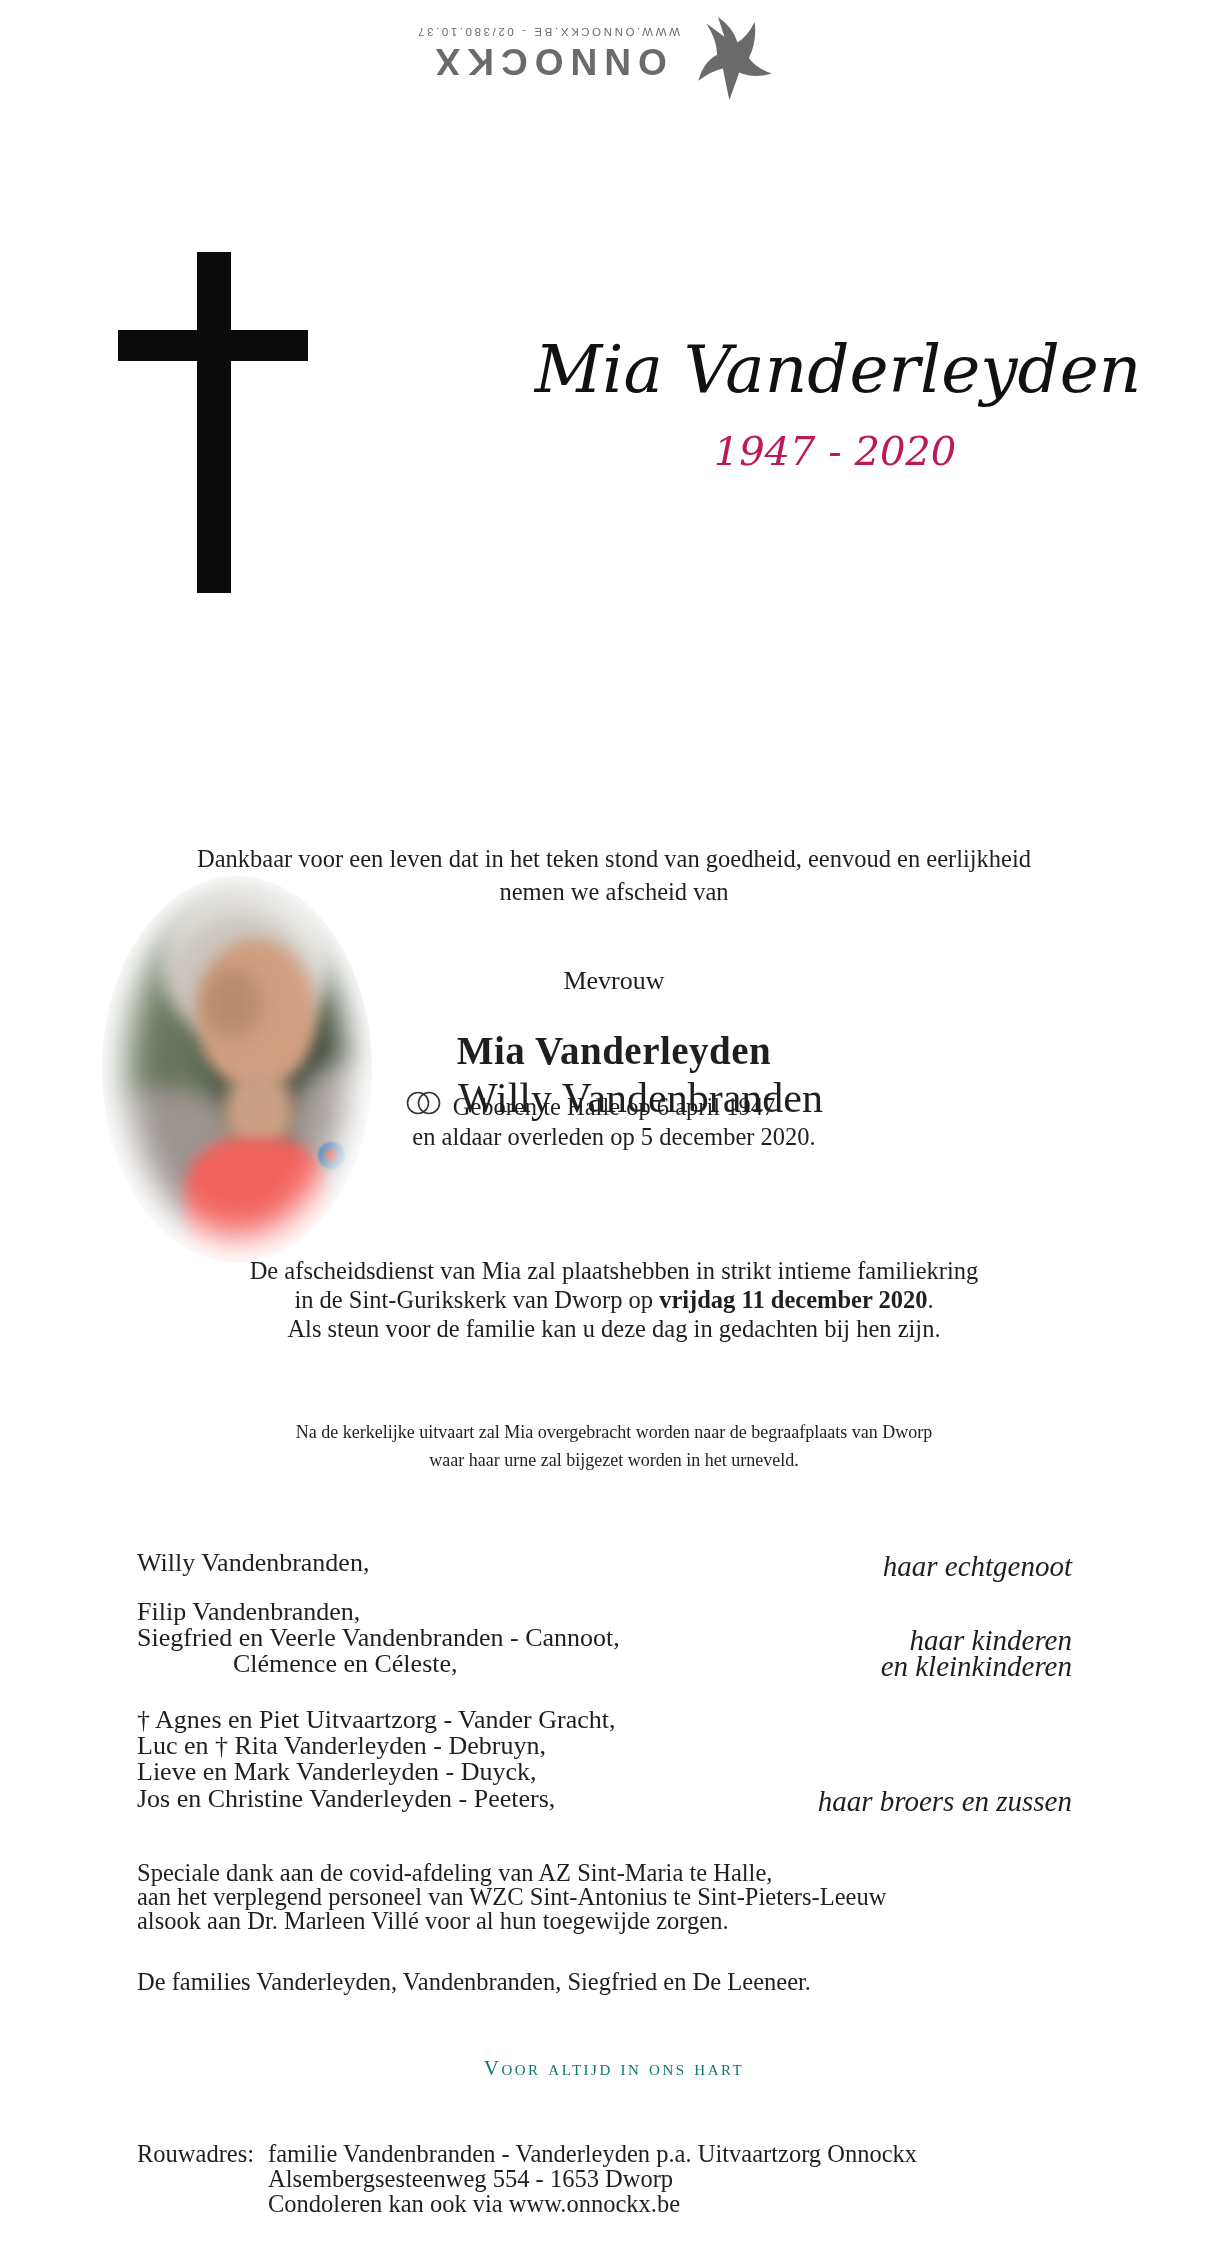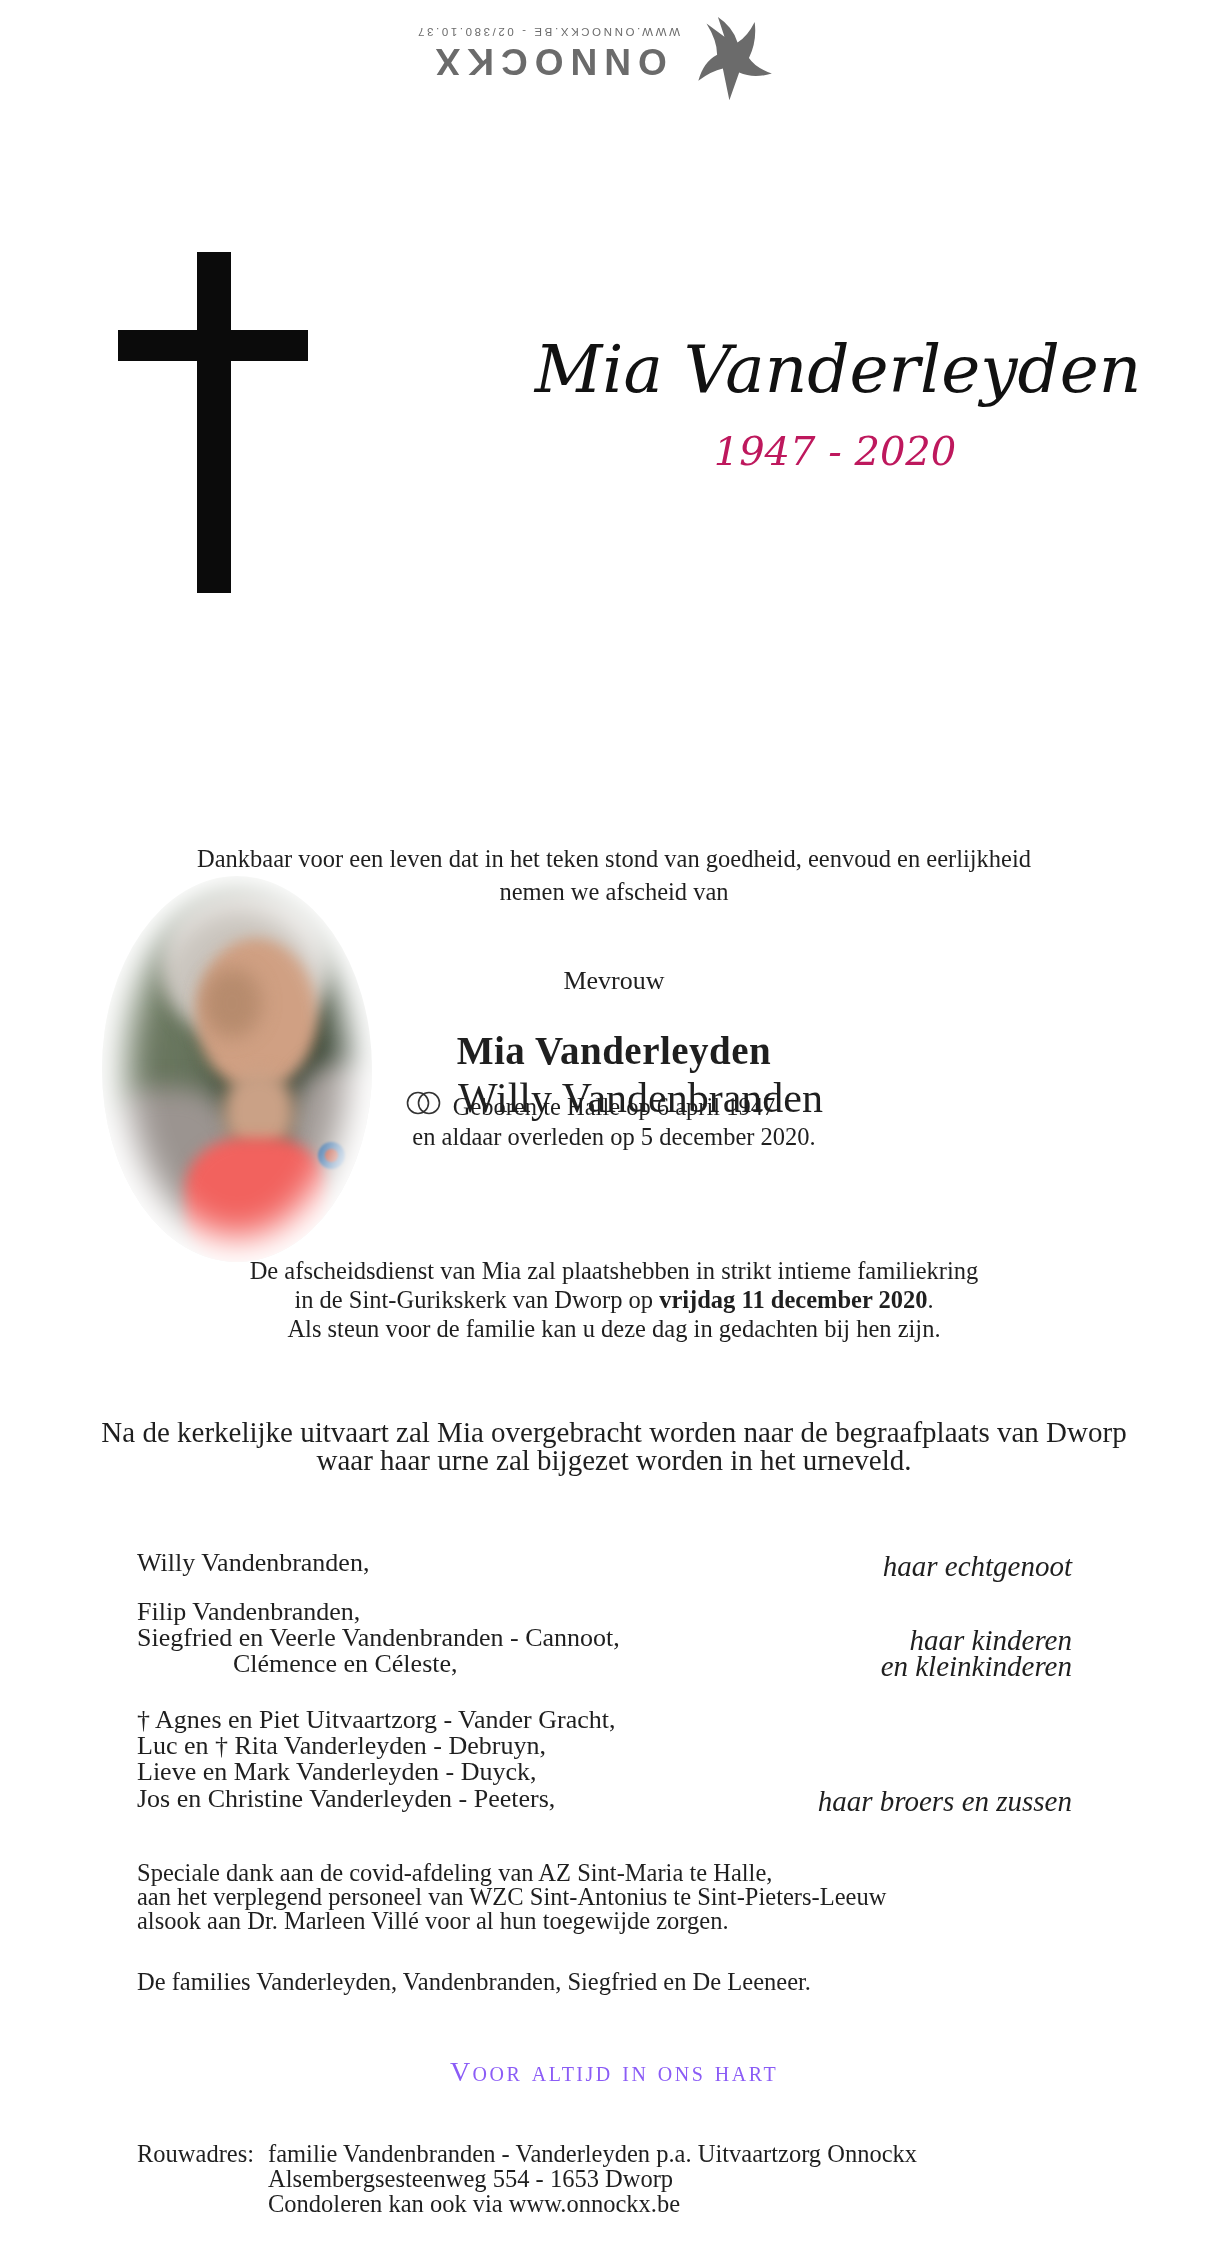--- a/index.html
+++ b/index.html
@@ -30,22 +30,22 @@
   
   .center-col{position:absolute;left:14px;width:1200px;text-align:center;}
   .center-col p{margin:0;}
   .intro{top:842px;font-size:24.5px;line-height:33px;}
   .mevrouw{top:966px;font-size:26px;}
   .name-main{top:1028px;font-size:39px;font-weight:bold;letter-spacing:.5px;}
   .spouse-line{top:1074px;font-size:42px;}
   .rings{display:inline-block;vertical-align:-4px;margin-right:9px;}
   .dates{top:1092px;font-size:24.5px;line-height:30px;}
   .service{top:1256px;font-size:24.5px;line-height:29px;}
-  .burial{top:1418px;font-size:29px;line-height:28px;}
-  .motto{top:2056px;font-size:28px;font-variant:small-caps;letter-spacing:2.5px;color:#8b5cf6;}
+  .burial{top:1418px;font-size:18px;line-height:28px;}
+  .motto{top:2056px;font-size:21px;font-variant:small-caps;letter-spacing:2.5px;color:#0f766e;}
 
   
   .row{position:absolute;left:137px;font-size:26px;white-space:pre;}
   .row.indent{padding-left:96px;}
   .rel{position:absolute;right:142px;font-style:italic;font-size:29px;text-align:right;}
   .small-row{position:absolute;left:137px;font-size:24.5px;white-space:pre;}
 
   
   .contact-label{position:absolute;left:137px;font-size:24.5px;}
   .contact-line{position:absolute;left:268px;font-size:24.5px;white-space:pre;}

